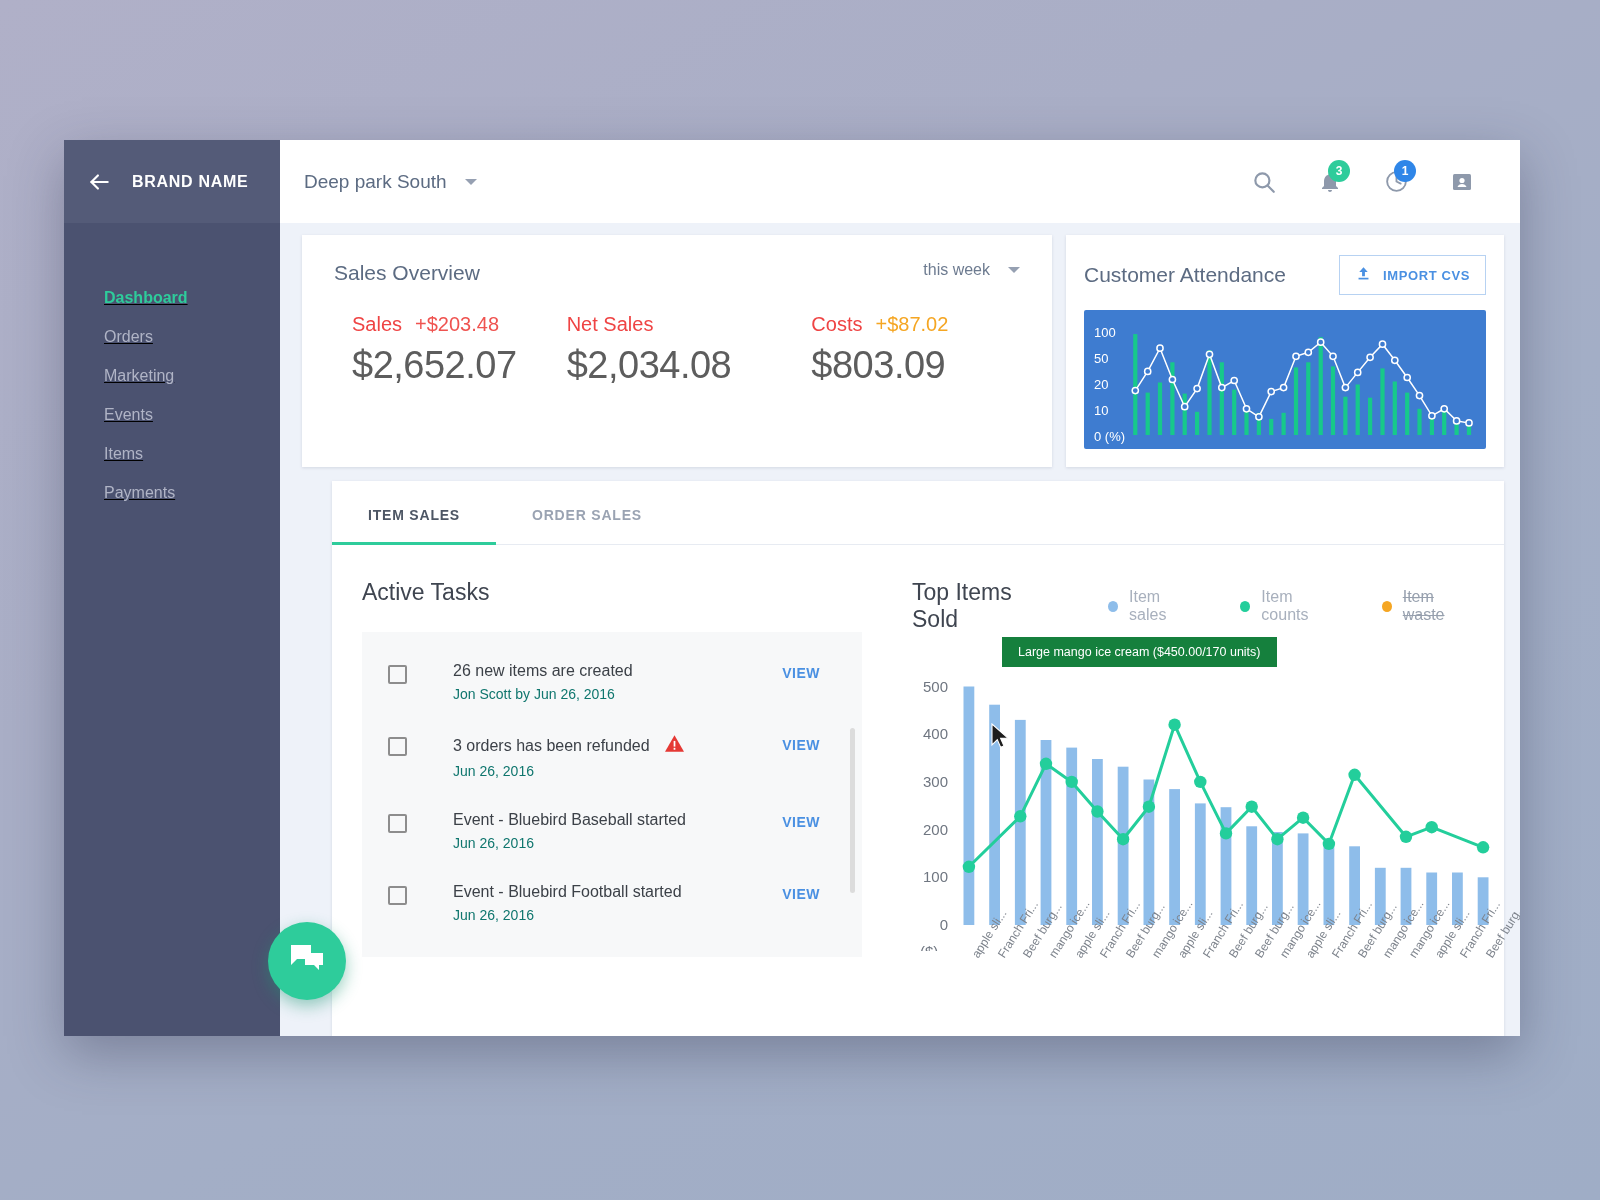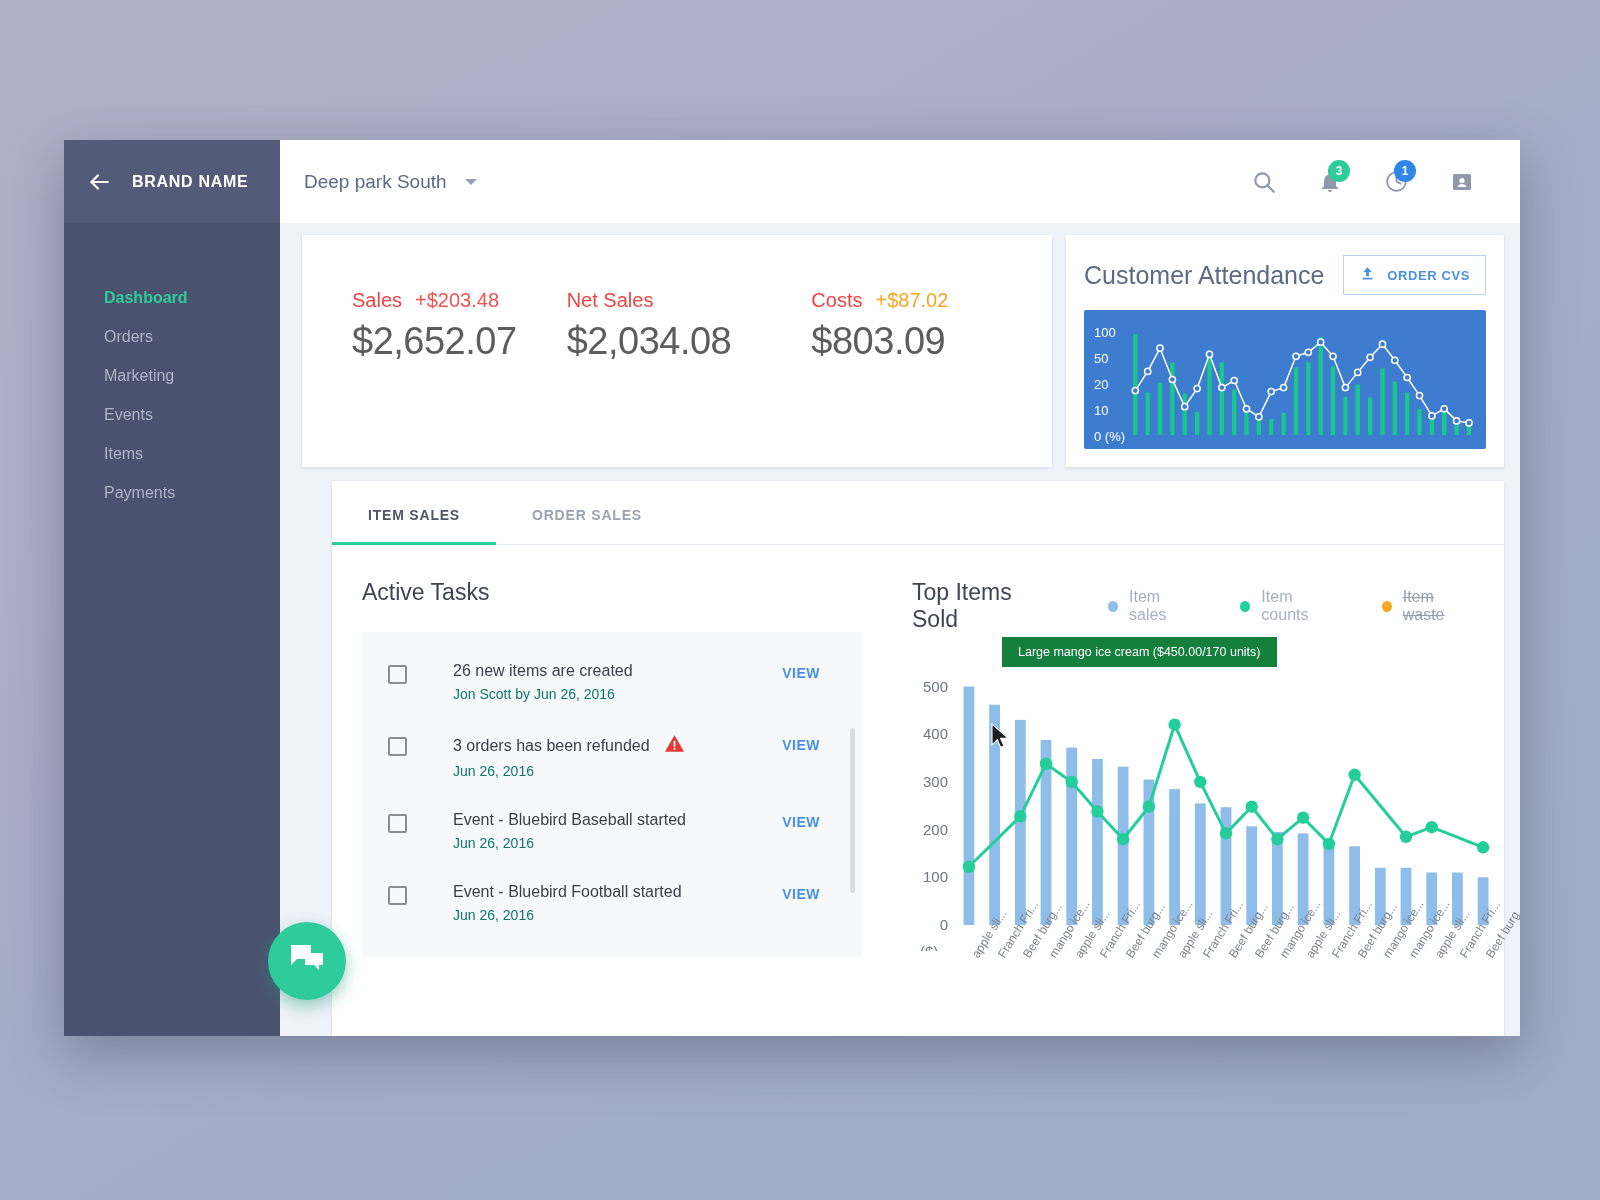--- a/index.html
+++ b/index.html
@@ -33,21 +33,21 @@
     height: 83px; flex: 0 0 83px;
     background: #545b78;
     display: flex; align-items: center;
     padding-left: 22px;
   }
   #back-arrow { width: 26px; height: 26px; flex: 0 0 26px; cursor: pointer; }
   #brand-name {
     color: #ffffff; font-size: 16px; font-weight: bold;
     letter-spacing: .7px; margin-left: 20px;
   }
-  #nav { padding-top: 55px; }
+  #nav { padding-top: 55px; text-decoration: underline; }
   .nav-item {
     display: block; padding: 0 0 0 40px;
     line-height: 39px; font-size: 16px;
     color: #b0b4c6; cursor: pointer;
   }
   .nav-item.active { color: #2ecc9b; font-weight: bold; }
 
   
   #main { flex: 1; display: flex; flex-direction: column; min-width: 0; background: #eef2f9; }
 
@@ -98,21 +98,21 @@
   .metric { flex: 1; }
   .metric-head { display: flex; align-items: baseline; }
   .metric-name { font-size: 20px; color: #ef4444; }
   .metric-delta { font-size: 20px; margin-left: 13px; font-weight: 500; }
   .metric-value { font-size: 38px; color: #5d5d5d; margin-top: 8px; letter-spacing: -.5px; }
   .m1 { padding-left: 18px; } .m2 { padding-left: 6px; } .m3 { padding-left: 36px; }
 
   
   #attendance { width: 438px; flex: 0 0 438px; height: 232px; padding: 20px 18px 0 18px; }
   #attendance-head { display: flex; align-items: center; }
-  #attendance-title { font-size: 25px; color: #5c6b82; }
+  #attendance-title { font-size: 21px; color: #5c6b82; }
   #import-cvs-button {
     margin-left: auto; display: flex; align-items: center; gap: 11px;
     border: 1px solid #b7d2f2; background: #fff; cursor: pointer;
     padding: 9px 15px; color: #4a90e2; font-size: 13px;
     font-weight: bold; letter-spacing: .6px;
   }
   #attendance-chart {
     margin-top: 15px; height: 139px; background: #3e7cd0; position: relative;
     border-radius: 2px; overflow: hidden;
   }
@@ -243,20 +243,27 @@
           <path d="M7.5 17c.7-2 2.4-3 4.5-3s3.8 1 4.5 3z" fill="#ffffff"></path>
         </svg>
       </div>
     </div>
 
     <div id="content">
 
       <div id="row-top">
 
         <div class="card" id="sales-overview">
+          <div id="sales-overview-head">
+            <span id="sales-overview-title">Sales Overview</span>
+            <div id="period-select">
+              <span id="period-label">this week</span>
+              <span class="caret"></span>
+            </div>
+          </div>
           <div id="metrics">
             <div class="metric m1">
               <div class="metric-head">
                 <span class="metric-name">Sales</span>
                 <span class="metric-delta" style="color:#ef5350">+$203.48</span>
               </div>
               <div class="metric-value">$2,652.07</div>
             </div>
             <div class="metric m2">
               <div class="metric-head">
@@ -277,21 +284,21 @@
         <div class="card" id="attendance">
           <div id="attendance-head">
             <span id="attendance-title">Customer Attendance</span>
             <button id="import-cvs-button">
               <span>
                 <svg width="17" height="17" viewBox="0 0 24 24" fill="#4a90e2">
                   <path d="M12 3l6 7h-4v6h-4v-6H6z"></path>
                     <rect x="5" y="18" width="14" height="2.4"></rect>
                 </svg>
               </span>
-              <span>ORDER CVS</span>
+              <span>IMPORT CVS</span>
             </button>
           </div>
           <div id="attendance-chart">
               <svg width="402" height="139" style="display:block">
                 <text x="10" y="27" fill="#ffffff" font-size="13" font-family="Liberation Sans, sans-serif">100</text>
                 <text x="10" y="53" fill="#ffffff" font-size="13" font-family="Liberation Sans, sans-serif">50</text>
                 <text x="10" y="79" fill="#ffffff" font-size="13" font-family="Liberation Sans, sans-serif">20</text>
                 <text x="10" y="105" fill="#ffffff" font-size="13" font-family="Liberation Sans, sans-serif">10</text>
                 <text x="10" y="131" fill="#ffffff" font-size="13" font-family="Liberation Sans, sans-serif">0 (%)</text>
                 <rect x="49.2" y="24.1" width="4.2" height="100.9" fill="#17c98a"></rect>

